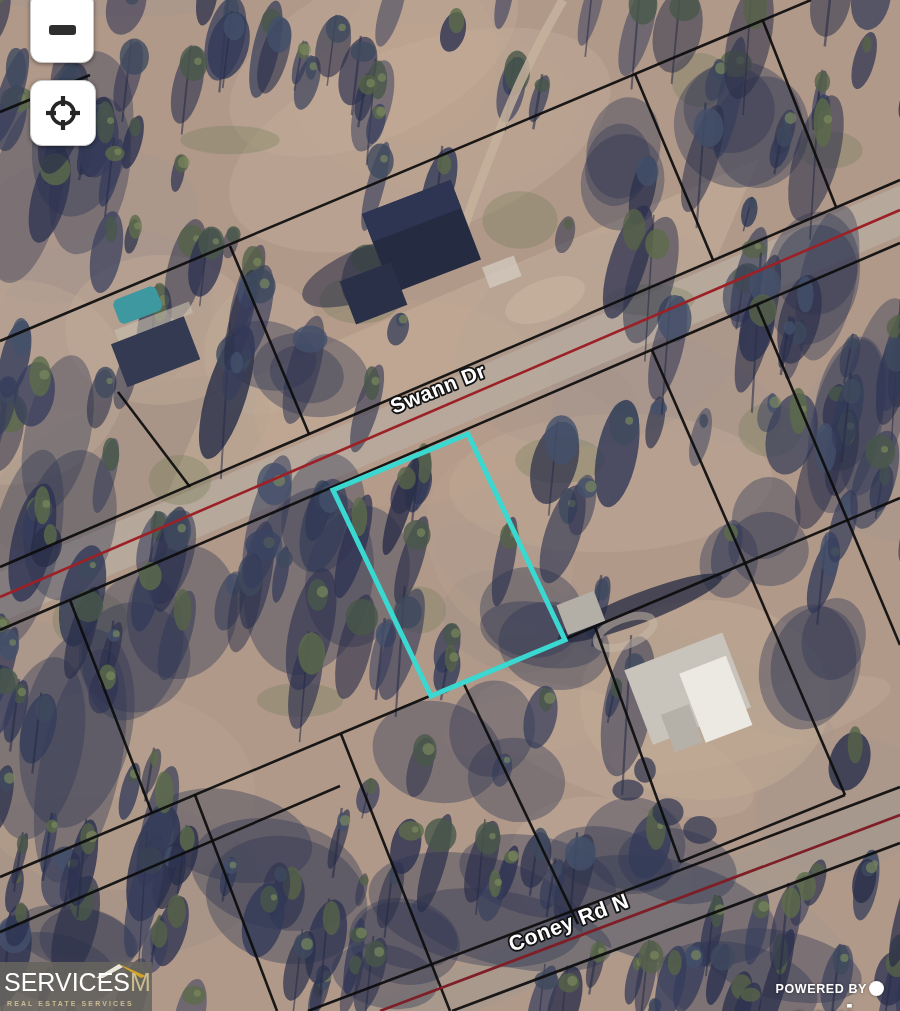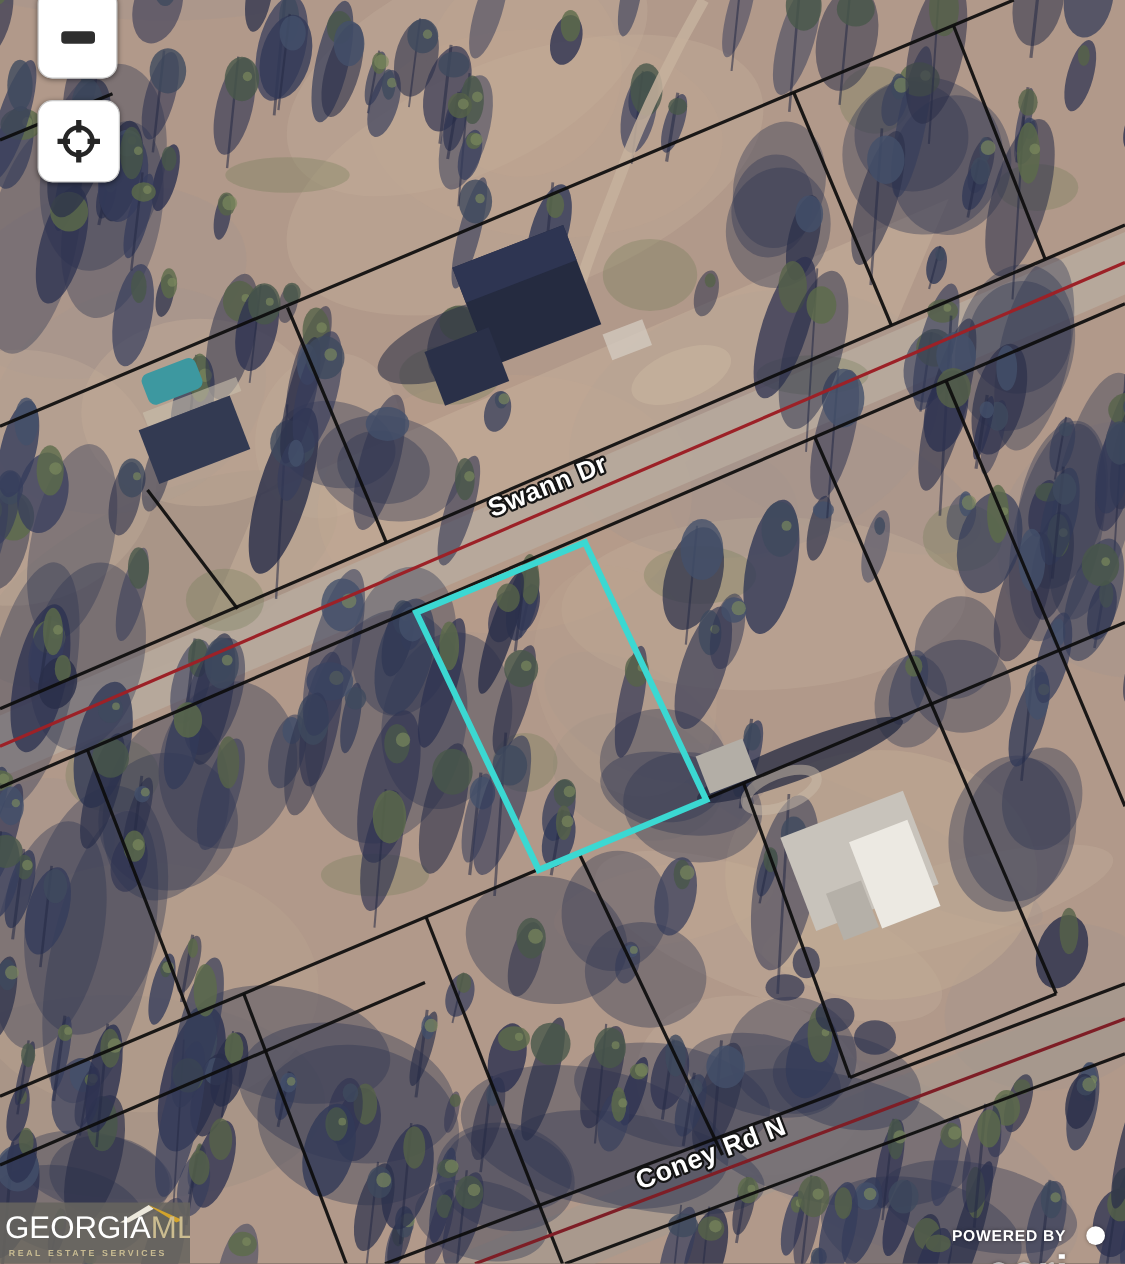--- a/index.html
+++ b/index.html
@@ -33,21 +33,21 @@
     font-size:25px;letter-spacing:0;line-height:26px;}
   .mls-primary{color:#ffffff;}
   .mls-secondary{color:#cbbc90;}
   .mls-roof{position:absolute;left:96px;top:1px;}
   .mls-tagline{
     position:absolute;left:7px;top:38px;font-size:7px;font-weight:bold;
     letter-spacing:2.1px;color:#c8bb92;white-space:nowrap;
   }
   
   .attribution{
-    position:absolute;right:16px;top:981px;display:flex;align-items:center;gap:16px;
+    position:absolute;right:16px;top:981px;display:flex;align-items:center;gap:2px;
     color:#fff;font-size:12.5px;font-weight:bold;letter-spacing:.6px;
     text-shadow:0 0 3px rgba(0,0,0,.55);white-space:nowrap;
   }
   .esri-dot{width:15px;height:15px;border-radius:50%;background:#ffffff;
     box-shadow:0 0 3px rgba(0,0,0,.4);}
   .esri-word{
     position:absolute;left:789px;top:998px;color:#ffffff;font-size:35px;
     font-weight:bold;letter-spacing:1px;text-shadow:0 0 3px rgba(0,0,0,.5);
   }
 </style>
@@ -878,21 +878,21 @@
       <line x1="26" y1="19" x2="36" y2="19" stroke="#262626" stroke-width="4.2"></line>
     </svg>
   </div>
 
   <div class="mls-logo">
     <svg class="mls-roof" width="52" height="16" viewBox="0 0 52 16">
       <polygon points="0,15 23,1 27,4 7,15" fill="#ece8dc"></polygon>
       <polygon points="23,1 50,13 45,15 27,4" fill="#d2a32b"></polygon>
     </svg>
     <div class="mls-row">
-      <span class="mls-primary">GEORGIA</span><span class="mls-secondary">MLS</span>
+      <span class="mls-primary">SERVICES</span><span class="mls-secondary">MLS</span>
     </div>
     <div class="mls-tagline">REAL ESTATE SERVICES</div>
   </div>
 
   <div class="attribution">
     <span>POWERED BY</span>
     <span class="esri-dot"></span>
   </div>
   <div class="esri-word">esri</div>
 

